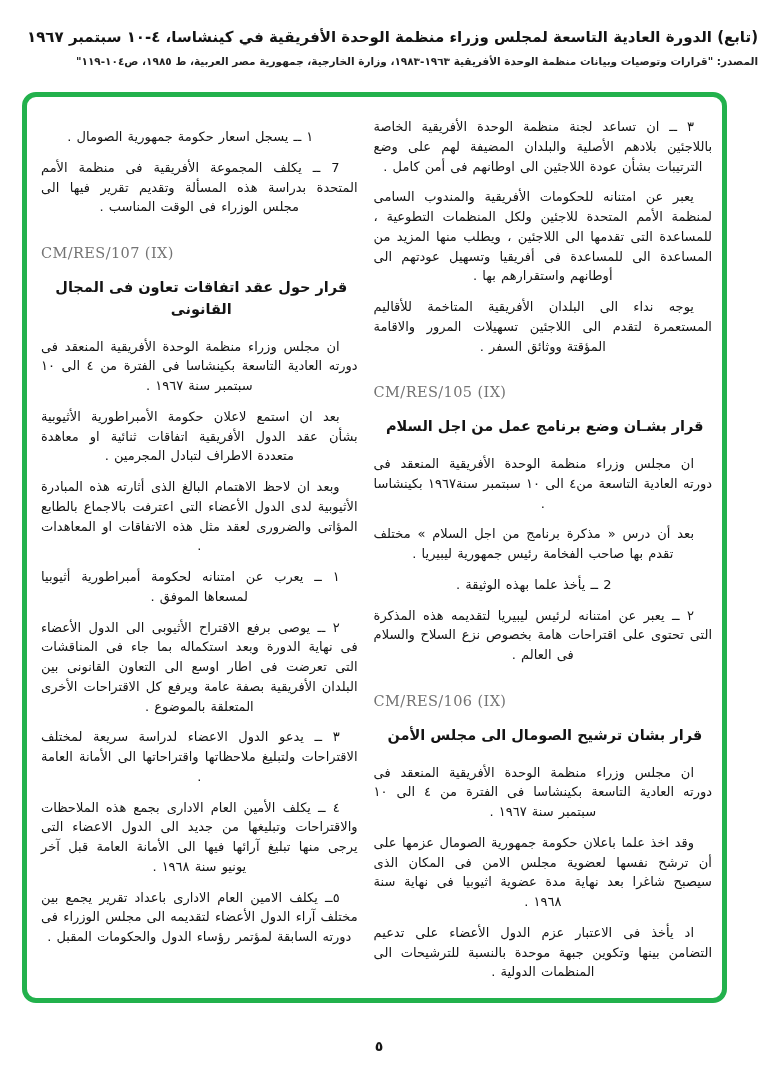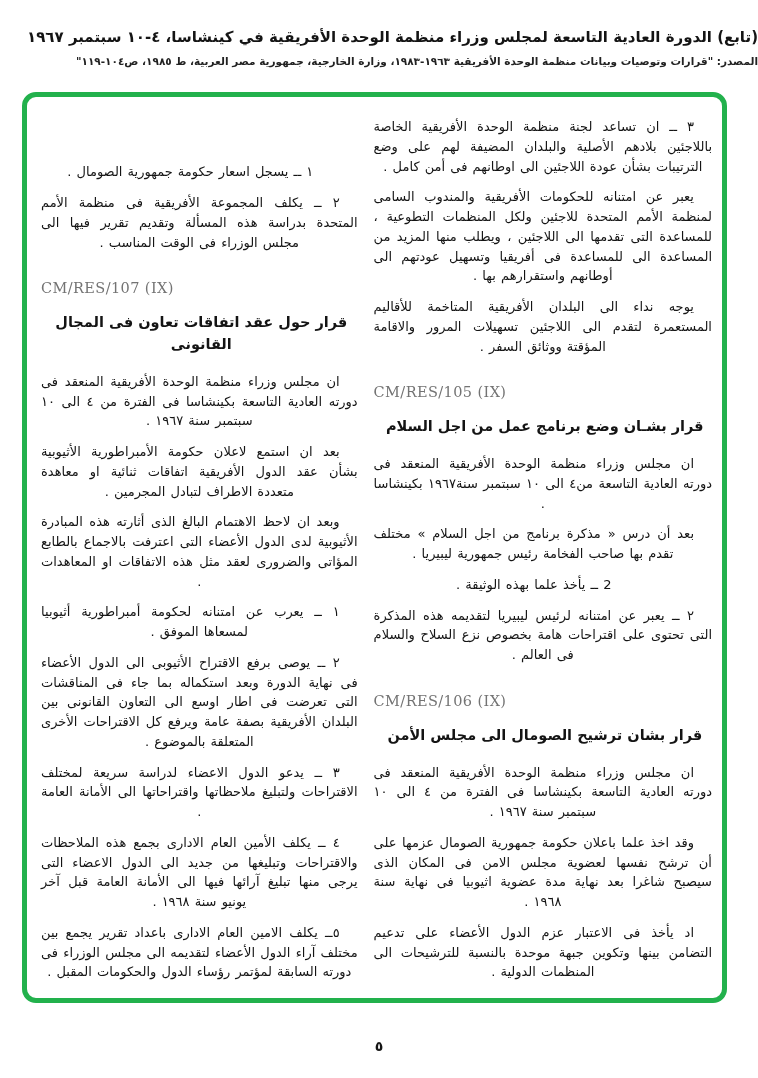--- a/index.html
+++ b/index.html
@@ -15,21 +15,21 @@
   }
   .source-line{
     font-weight:bold;font-size:10.5px;margin-top:6px;color:#222;
   }
   .green-box{
     position:absolute;left:22px;top:92px;width:705px;height:911px;
     border:5px solid #22b14c;border-radius:14px;background:#fff;
     box-sizing:border-box;overflow:hidden;
   }
   .columns{
-    display:flex;direction:rtl;gap:16px;padding:20px 10px 0 14px;align-items:flex-end;
+    display:flex;direction:rtl;gap:16px;padding:20px 10px 0 14px;
   }
   .col{direction:rtl;}
   .col-right{width:342px;}
   .col-left{width:320px;padding-top:10px;}
   .para{
     font-size:13px;line-height:1.52;text-align:justify;text-align-last:center;
     text-indent:18px;margin:0 0 11px 0;word-spacing:1px;
   }
   .code{
     direction:ltr;text-align:left;font-family:"DejaVu Serif",serif;
@@ -67,21 +67,21 @@
       <p class="para">٢ ــ يعبر عن امتنانه لرئيس ليبيريا لتقديمه هذه المذكرة التى تحتوى على اقتراحات هامة بخصوص نزع السلاح والسلام فى العالم .</p>
       <div class="code">CM/RES/106 (IX)</div>
       <div class="title">قرار بشان ترشيح الصومال الى مجلس الأمن</div>
       <p class="para">ان مجلس وزراء منظمة الوحدة الأفريقية المنعقد فى دورته العادية التاسعة بكينشاسا فى الفترة من ٤ الى ١٠ سبتمبر سنة ١٩٦٧ .</p>
       <p class="para">وقد اخذ علما باعلان حكومة جمهورية الصومال عزمها على أن ترشح نفسها لعضوية مجلس الامن فى المكان الذى سيصبح شاغرا بعد نهاية مدة عضوية اثيوبيا فى نهاية سنة ١٩٦٨ .</p>
       <p class="para">اد يأخذ فى الاعتبار عزم الدول الأعضاء على تدعيم التضامن بينها وتكوين جبهة موحدة بالنسبة للترشيحات الى المنظمات الدولية .</p>
     </div>
 
     <div class="col col-left">
       <p class="para">١ ــ يسجل اسعار حكومة جمهورية الصومال .</p>
-      <p class="para">٢ ــ يكلف المجموعة الأفريقية فى منظمة الأمم المتحدة بدراسة هذه المسألة وتقديم تقرير فيها الى مجلس الوزراء فى الوقت المناسب .</p>
+      <p class="para">7 ــ يكلف المجموعة الأفريقية فى منظمة الأمم المتحدة بدراسة هذه المسألة وتقديم تقرير فيها الى مجلس الوزراء فى الوقت المناسب .</p>
       <div class="code">CM/RES/107 (IX)</div>
       <div class="title">قرار حول عقد اتفاقات تعاون فى المجال القانونى</div>
       <p class="para">ان مجلس وزراء منظمة الوحدة الأفريقية المنعقد فى دورته العادية التاسعة بكينشاسا فى الفترة من ٤ الى ١٠ سبتمبر سنة ١٩٦٧ .</p>
       <p class="para">بعد ان استمع لاعلان حكومة الأمبراطورية الأثيوبية بشأن عقد الدول الأفريقية اتفاقات ثنائية او معاهدة متعددة الاطراف لتبادل المجرمين .</p>
       <p class="para">وبعد ان لاحظ الاهتمام البالغ الذى أثارته هذه المبادرة الأثيوبية لدى الدول الأعضاء التى اعترفت بالاجماع بالطابع المؤاتى والضرورى لعقد مثل هذه الاتفاقات او المعاهدات .</p>
       <p class="para">١ ــ يعرب عن امتنانه لحكومة أمبراطورية أثيوبيا لمسعاها الموفق .</p>
       <p class="para">٢ ــ يوصى برفع الاقتراح الأثيوبى الى الدول الأعضاء فى نهاية الدورة وبعد استكماله بما جاء فى المناقشات التى تعرضت فى اطار اوسع الى التعاون القانونى بين البلدان الأفريقية بصفة عامة ويرفع كل الاقتراحات الأخرى المتعلقة بالموضوع .</p>
       <p class="para">٣ ــ يدعو الدول الاعضاء لدراسة سريعة لمختلف الاقتراحات ولتبليغ ملاحظاتها واقتراحاتها الى الأمانة العامة .</p>
       <p class="para">٤ ــ يكلف الأمين العام الادارى بجمع هذه الملاحظات والاقتراحات وتبليغها من جديد الى الدول الاعضاء التى يرجى منها تبليغ آرائها فيها الى الأمانة العامة قبل آخر يونيو سنة ١٩٦٨ .</p>
       <p class="para">٥ــ يكلف الامين العام الادارى باعداد تقرير يجمع بين مختلف آراء الدول الأعضاء لتقديمه الى مجلس الوزراء فى دورته السابقة لمؤتمر رؤساء الدول والحكومات المقبل .</p>

